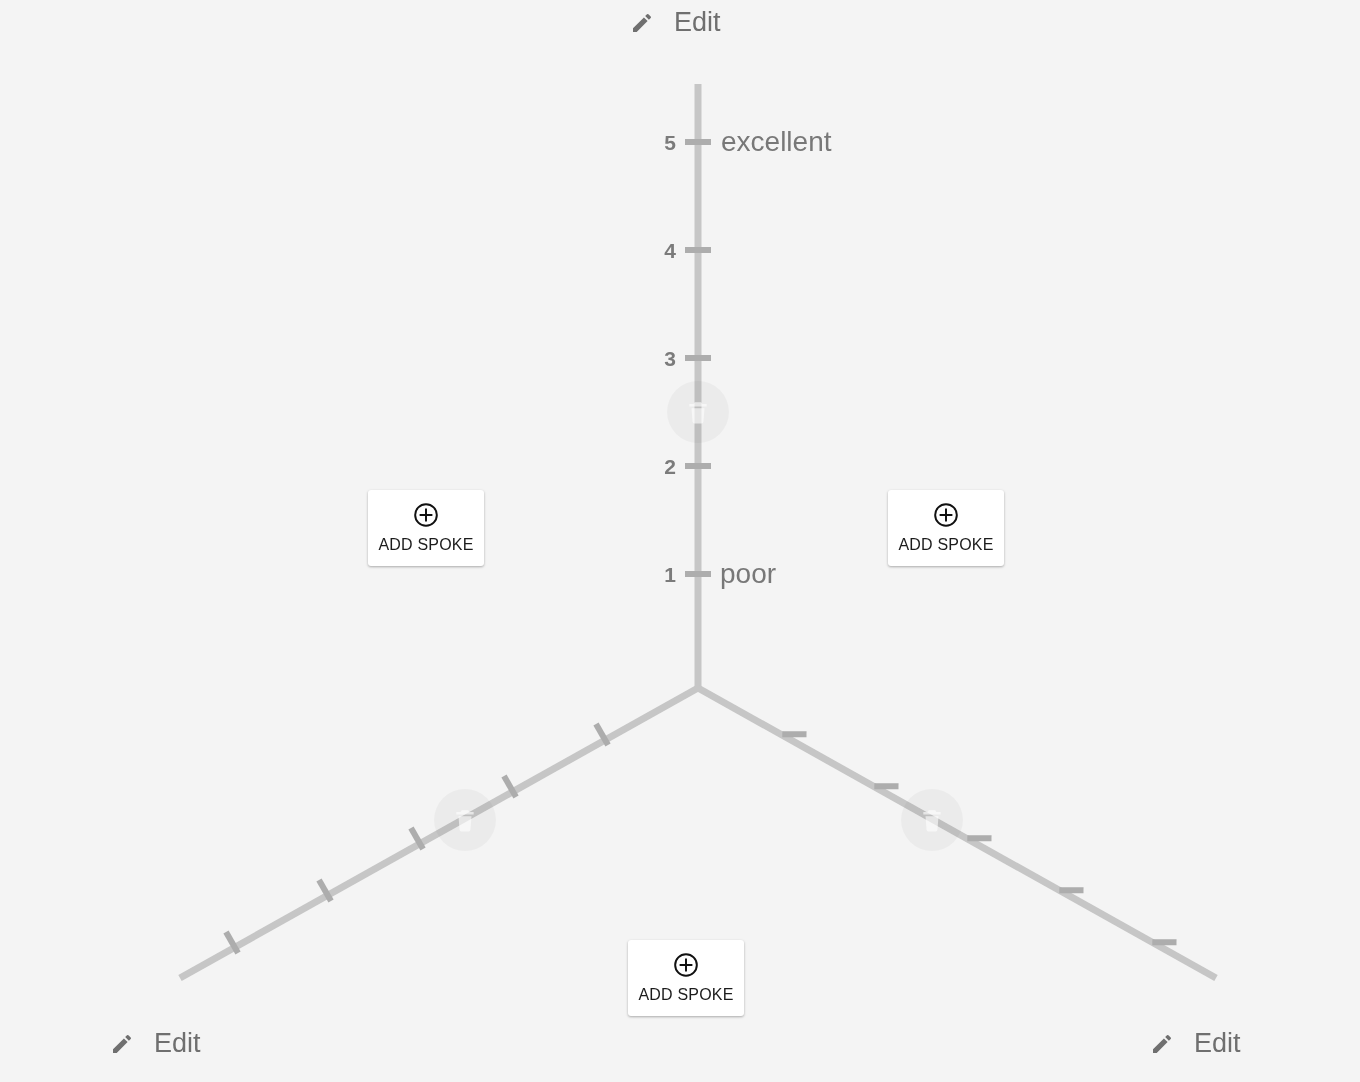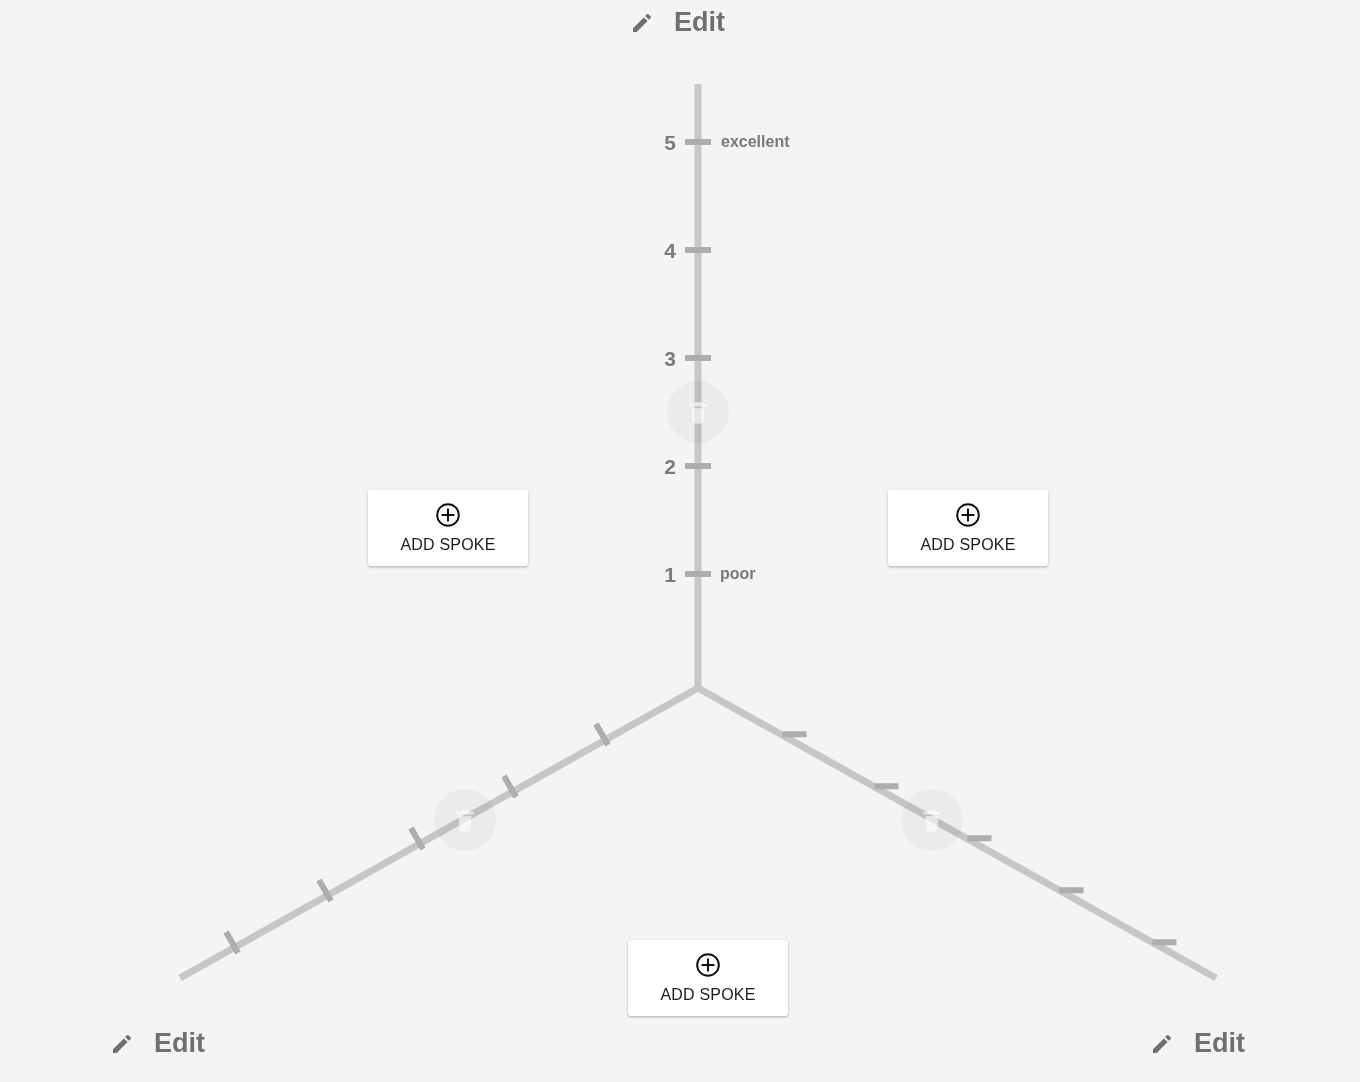--- a/index.html
+++ b/index.html
@@ -22,22 +22,22 @@
     font-weight:bold;
     color:#7b7b7b;
     text-align:right;
     width:40px;
     line-height:1;
     transform:translateY(-50%);
   }
   
   .end-label{
     position:absolute;
-    font-size:16px;
-    font-weight:bold;
+    font-size:28px;
+    font-weight:normal;
     color:#787878;
     line-height:1;
     transform:translateY(-50%);
     white-space:nowrap;
   }
 
   
   .del-handle{
     position:absolute;
     width:62px;height:62px;
@@ -49,21 +49,21 @@
   .del-handle svg{display:block;opacity:.62;}
 
   
   .add-spoke{
     position:absolute;
     background:#ffffff;
     border:none;
     border-radius:3px;
     box-shadow:0 1px 3px rgba(0,0,0,0.20),0 1px 2px rgba(0,0,0,0.12);
     padding:12px 0 13px 0;
-    width:160px;
+    width:116px;
     display:flex;
     flex-direction:column;
     align-items:center;
     gap:9px;
     cursor:pointer;
     font-family:"Liberation Sans", sans-serif;
   }
   .add-spoke .plus{display:block;line-height:0;}
   .add-spoke .lbl{
     font-size:16px;
@@ -73,21 +73,20 @@
   }
 
   
   .edit-link{
     position:absolute;
     display:flex;
     align-items:center;
     gap:20px;
     cursor:pointer;
     user-select:none;
-    font-weight:bold;
   }
   .edit-link .pencil{display:block;line-height:0;}
   .edit-link .etxt{
     font-size:27px;
     color:#6f6f6f;
     line-height:1;
   }
 </style>
 </head>
 <body>

